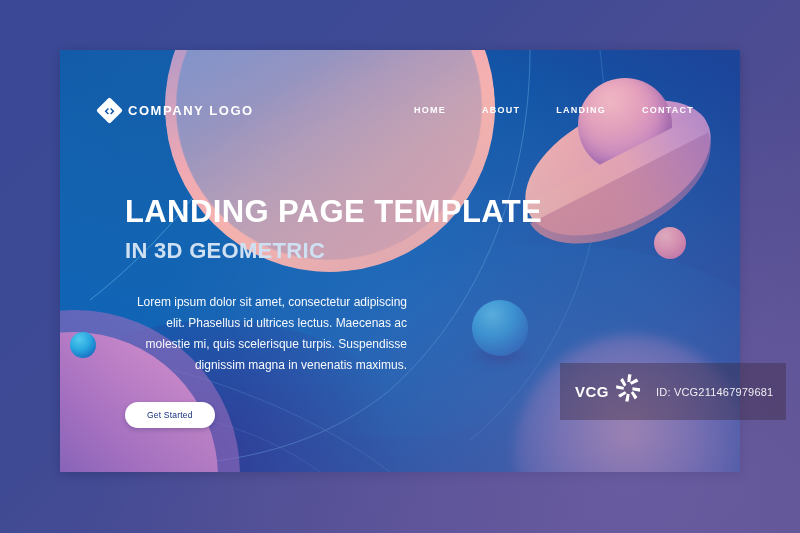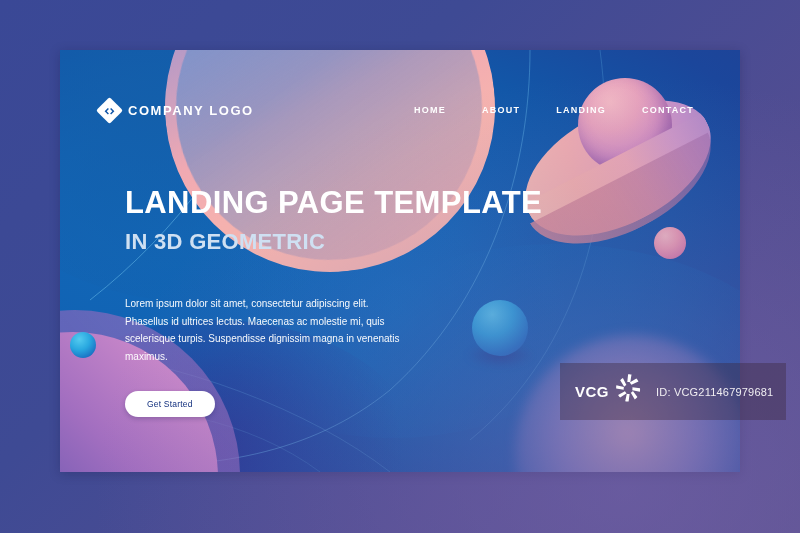--- a/index.html
+++ b/index.html
@@ -200,21 +200,21 @@
     font-size:9px;
     font-weight:bold;
     letter-spacing:1.25px;
     text-decoration:none;
     cursor:pointer;
     white-space:nowrap;
   }
 
   
   .hero{
-    position:absolute; left:65px; top:136px;
+    position:absolute; left:65px; top:145px;
     z-index:6; width:420px;
   }
   .hero h1{
     color:#ffffff;
     font-size:31px;
     font-weight:bold;
     letter-spacing:.4px;
     line-height:1.08;
     white-space:nowrap;
   }
@@ -222,25 +222,26 @@
     color:#cfe0f2;
     font-size:22px;
     font-weight:bold;
     letter-spacing:.3px;
     line-height:1.18;
     margin-top:10px;
     white-space:nowrap;
   }
   .hero p{
     color:#ffffff;
-    font-size:10px;
+    font-size:12px;
     line-height:1.75;
-    margin-top:40px;
+    margin-top:28px;
     width:282px;
     opacity:.96;
+    text-align:right;
   }
   .cta{
     margin-top:26px;
     display:inline-block;
     background:#ffffff;
     color:#13307e;
     font-size:8.5px;
     font-weight:normal;
     padding:8px 22px;
     border:none;

